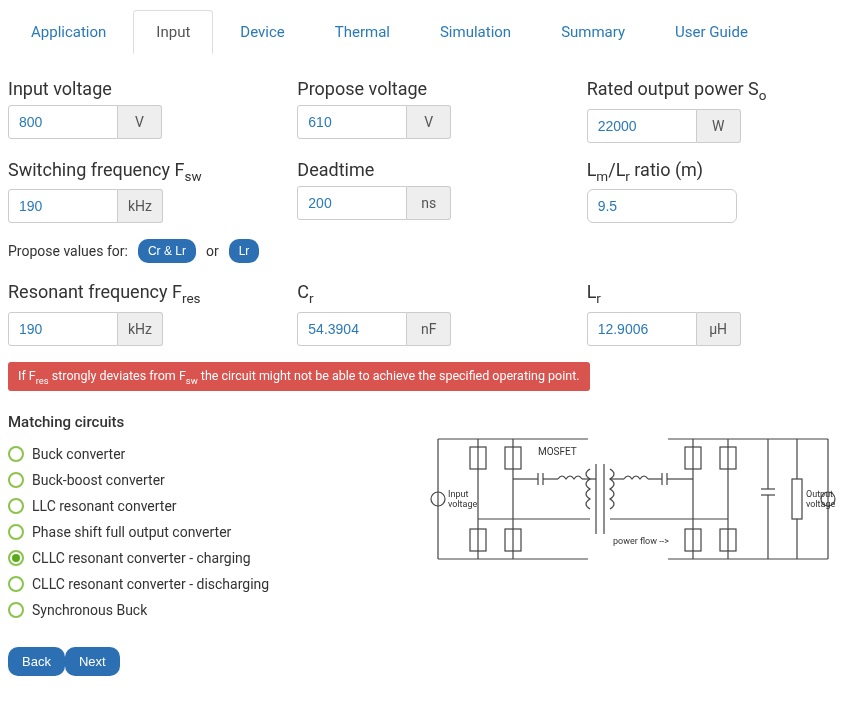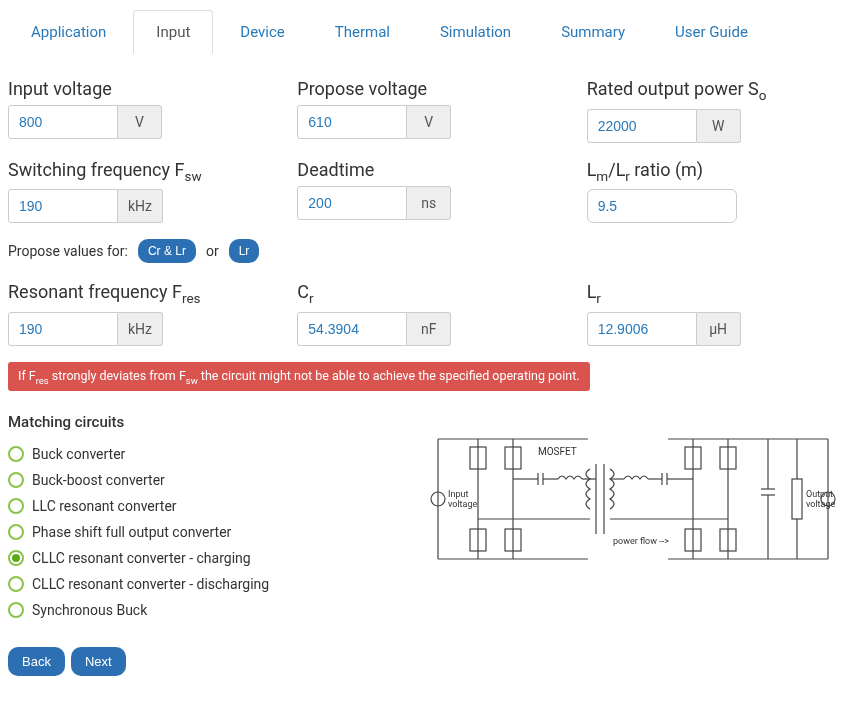--- a/index.html
+++ b/index.html
@@ -129,21 +129,21 @@
   .radio-outer.selected .radio-inner {
     width: 8px; height: 8px; border-radius: 50%;
     background: #5aab1a;
   }
   .radio-label { font-size: 14px; color: #333; }
   .circuit-box {
     flex: 1 1 auto;
     border: none;
     padding: 6px;
   }
-  .nav-btns { margin-top: 24px; display:flex; gap:6px;}
+  .nav-btns { margin-top: 24px; display:flex; }
   .nav-btns .btn { font-size:13px; padding:7px 14px;}
   svg text { font-family: inherit; }
 </style>
 </head>
 <body>
 
 
 
 
 <div class="tabs" id="tabs-container">

